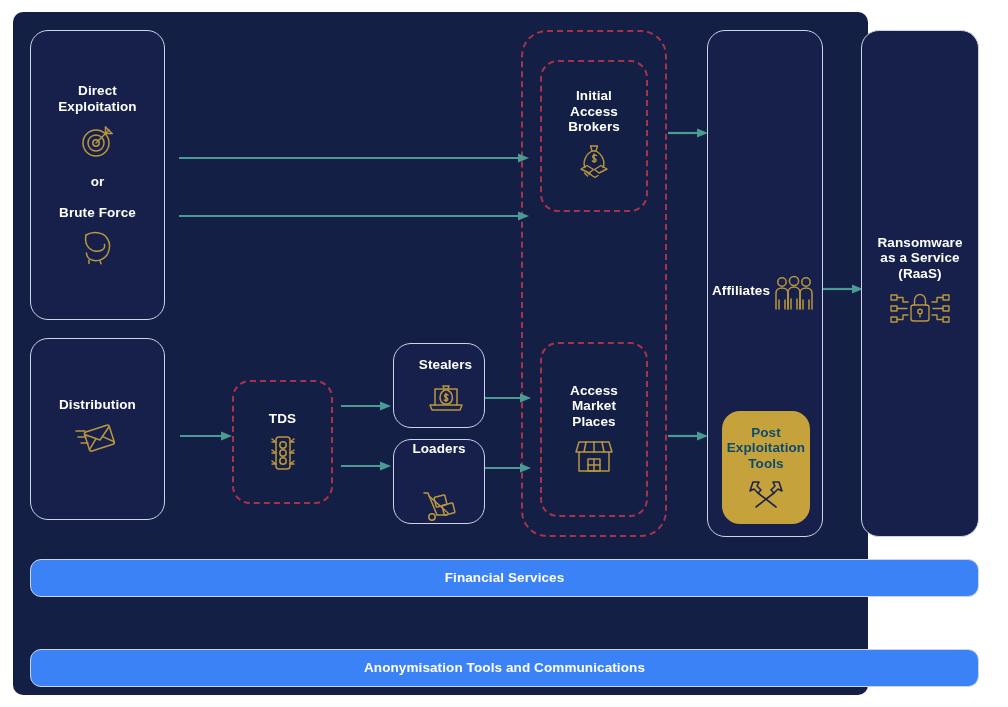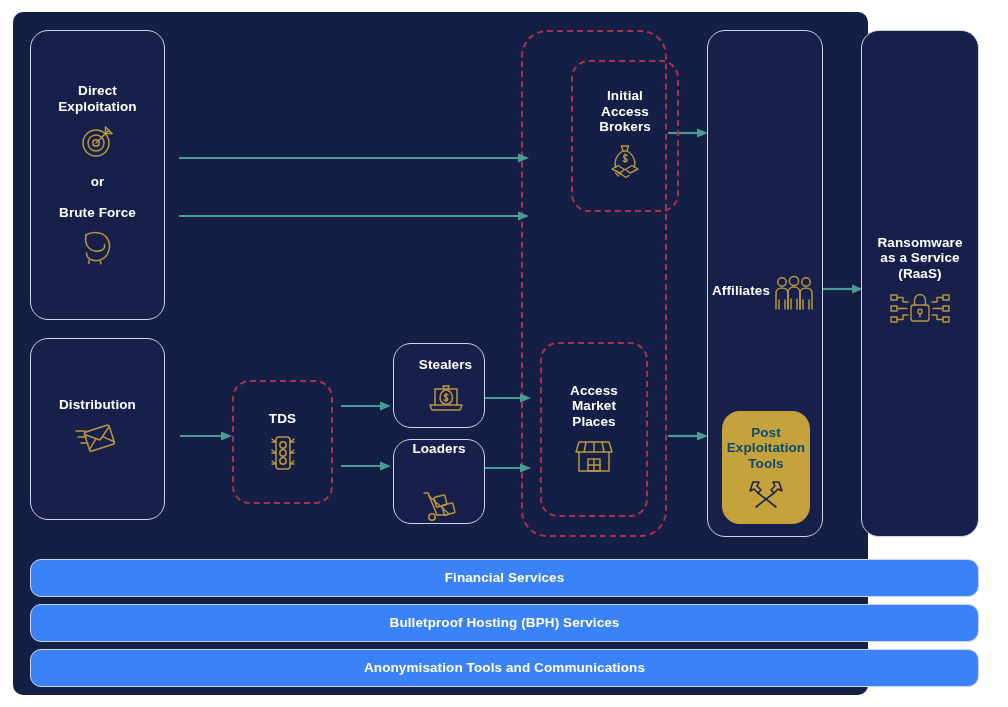--- a/index.html
+++ b/index.html
@@ -223,21 +223,21 @@
         <path d="M6 5 L10 5 L19 27"></path>
         <path d="M11 8 L30 25"></path>
         <circle cx="14" cy="29" r="3.2"></circle>
         <path d="M19 27 L29 27"></path>
         <rect x="17" y="8" width="11" height="10" rx="1" transform="rotate(-14 22.5 13)"></rect>
         <rect x="25" y="16" width="11" height="10" rx="1" transform="rotate(-14 30.5 21)"></rect>
       </svg>
     </div>
   </div>
 
-  <div class="node dashed" style="left:558px;top:48px;width:108px;height:152px;">
+  <div class="node dashed" style="left:527px;top:48px;width:108px;height:152px;">
     <div class="label">Initial
 Access
 Brokers</div>
     <div class="icon">
       <svg width="40" height="42" viewBox="0 0 40 42" fill="none" stroke="#b9963f" stroke-width="1.4" stroke-linecap="round" stroke-linejoin="round">
         <path d="M16.5 4 L23.5 4 L22 9 L18 9 Z"></path>
         <path d="M18 9 C11.5 12.5 8.5 20 11 25.5"></path>
         <path d="M22 9 C28.5 12.5 31.5 20 29 25.5"></path>
         <path d="M20 12 L20 20"></path>
         <path d="M22.3 13.6 C21.3 12.6 18.6 12.8 18.6 14.7 C18.6 16.6 22.2 16.1 22.2 18.2 C22.2 20.1 19.4 20.1 18.4 19"></path>
@@ -324,21 +324,18 @@
         <path d="M54 20.5 L44 20.5"></path>
         <path d="M54 31.5 L48 31.5 L48 27 L43 27"></path>
       </svg>
     </div>
   </div>
 
   <div class="bar" style="left:17px;top:547px;width:949px;height:38px;">
     <div class="label">Financial Services</div>
   </div>
 
-  <div class="bar" style="left:17px;top:592px;width:949px;height:38px;">
-    <div class="label">Bulletproof Hosting (BPH) Services</div>
-  </div>
 
   <div class="bar" style="left:17px;top:637px;width:949px;height:38px;">
     <div class="label">Anonymisation Tools and Communications</div>
   </div>
 
 </div>
 
 </body></html>

